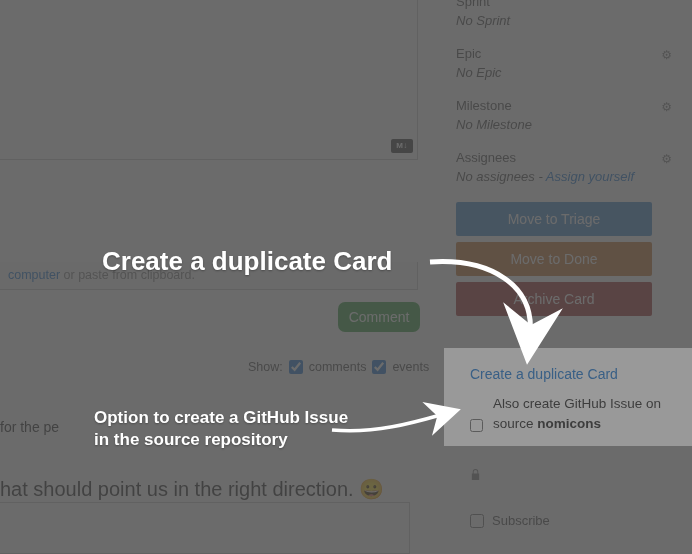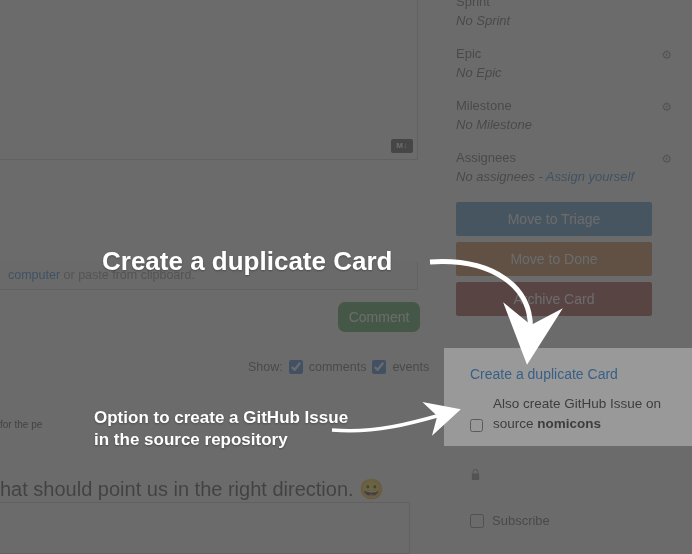--- a/index.html
+++ b/index.html
@@ -180,21 +180,21 @@
     gap: 6px;
   }
   .show-row input[type=checkbox]{
     width:14px; height:14px;
     accent-color: #2a7fd4;
   }
   .thread-text-1 {
     position: absolute;
     left: 0;
     top: 419px;
-    font-size: 10px;
+    font-size: 14px;
     color: #333;
   }
   .thread-text-2 {
     position: absolute;
     left: 0;
     top: 477px;
     font-size: 20px;
     color: #333;
   }
   .reply-box {

